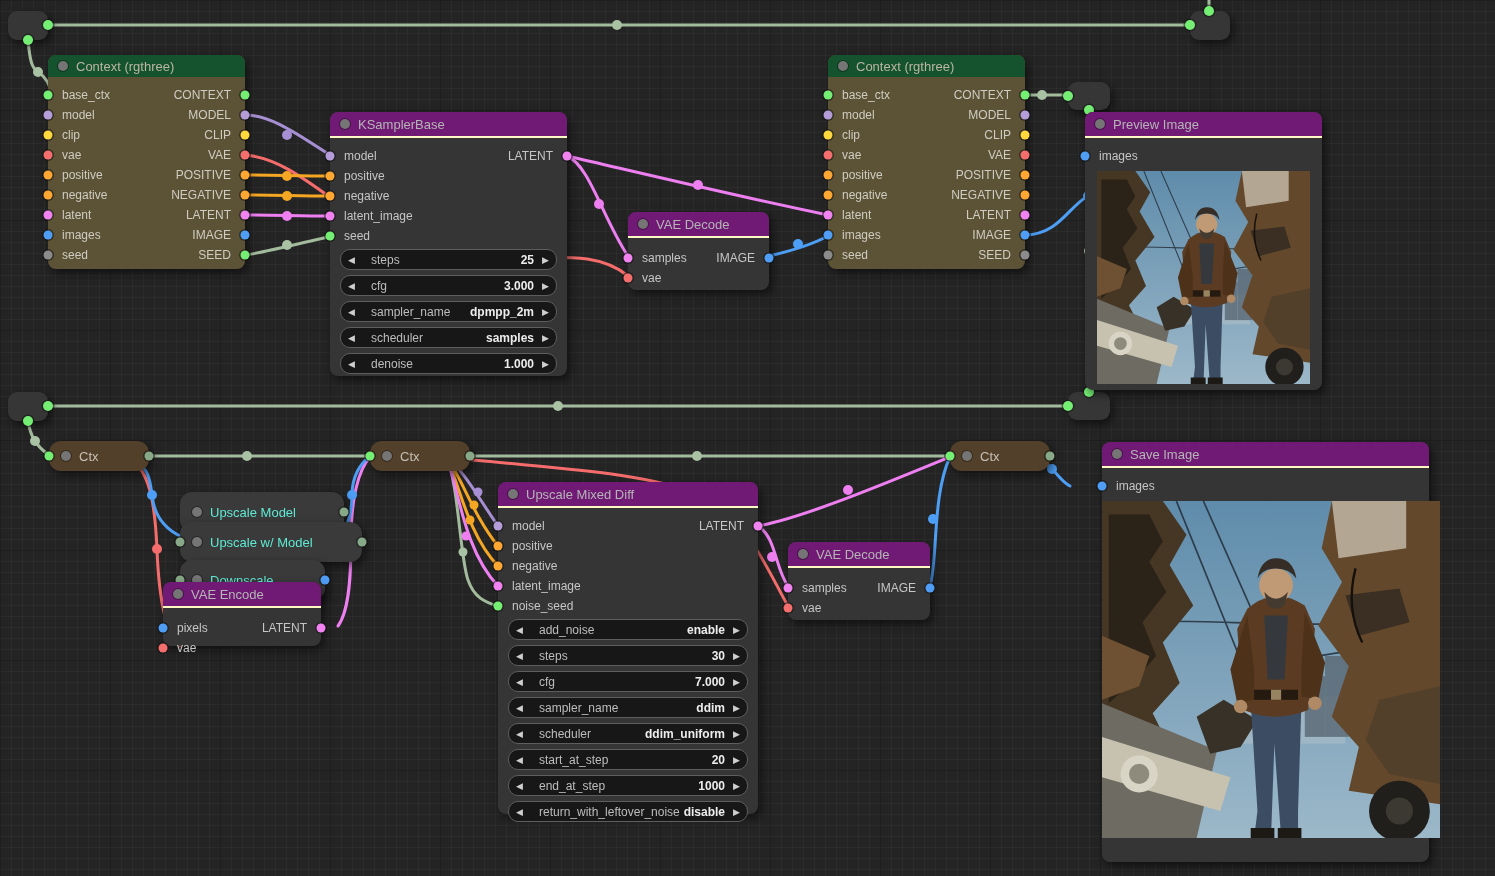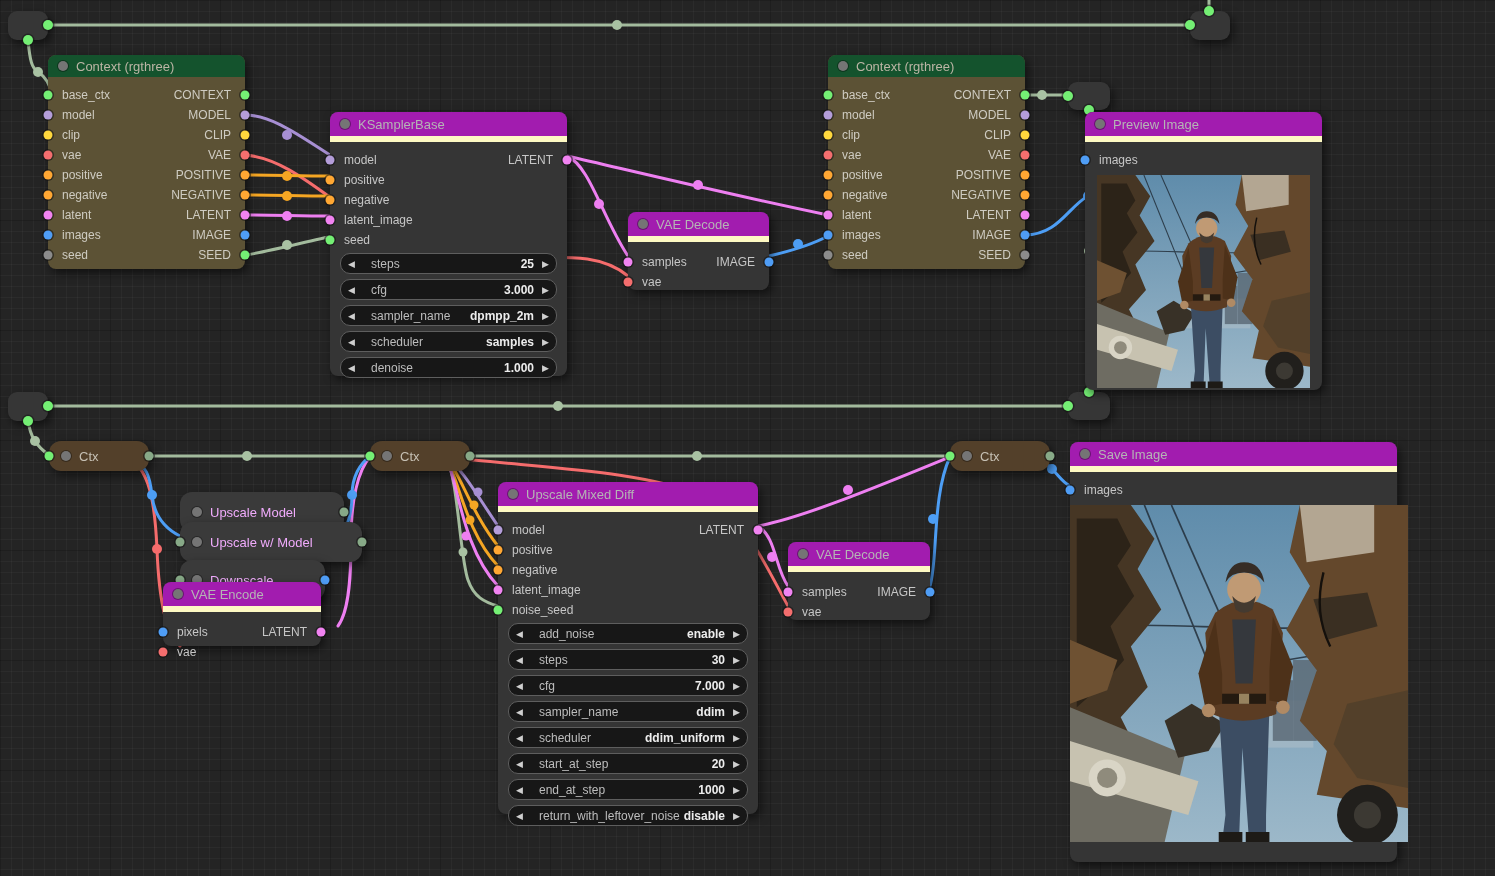--- a/index.html
+++ b/index.html
@@ -13,21 +13,21 @@
       linear-gradient(90deg,rgba(255,255,255,.03) 1px,transparent 1px);
     background-size:110px 110px,110px 110px,11px 11px,11px 11px;
     font-family:"Liberation Sans",sans-serif;
   }
   .wires{position:absolute;left:0;top:0;z-index:1;}
   .wires path{fill:none;stroke-width:3;stroke-linecap:round;}
 
   .node{position:absolute;z-index:2;border-radius:8px;box-shadow:3px 4px 10px rgba(0,0,0,.55);font-size:12px;color:#c8c8c8;}
   .node .header{height:24px;display:flex;align-items:center;gap:8px;padding:0 10px;border-radius:8px 8px 0 0;font-size:13px;}
   .std{background:#353535;}
-  .std .header{background:#a21caf;border-bottom:6px solid #fef9c3;color:#b5b5b5;}
+  .std .header{background:#701a75;border-bottom:2px solid #fef9c3;color:#b5b5b5;}
   .ctxnode{background:#5c5235;}
   .ctxnode .header{height:22px;background:#14532d;color:#bcb5a5;}
   .collapse-dot{width:10px;height:10px;border-radius:50%;background:#757575;flex:none;box-shadow:0 0 0 1px rgba(0,0,0,.35);}
   .rows{padding-top:8px;}
   .row{position:relative;height:20px;display:flex;align-items:center;justify-content:space-between;padding:0 14px;}
   .in-name{color:#cfccc2;}
   .std .in-name,.std .out-name{color:#c6c6c6;}
   .out-name{margin-left:auto;color:#cfccc2;}
   .dot{position:absolute;width:9px;height:9px;border-radius:50%;top:50%;box-shadow:0 0 0 1.5px rgba(18,18,18,.55);}
   .dot.in{left:0;transform:translate(-50%,-50%);}
@@ -40,21 +40,21 @@
   .gray{background:#8b8b8b;}
 
   .widget{position:relative;height:19px;margin:5px 10px 0;border:1px solid #5e5e5e;border-radius:10px;background:#171717;}
   .widget.first{margin-top:3px;}
   .arrow{position:absolute;top:0;bottom:0;display:flex;align-items:center;color:#cfcfcf;font-size:9px;cursor:pointer;}
   .arrow.left{left:7px;} .arrow.right{right:7px;}
   .wlabel{position:absolute;left:30px;top:50%;transform:translateY(-50%);color:#bdbdbd;white-space:nowrap;font-size:12px;}
   .wvalue{position:absolute;right:22px;top:50%;transform:translateY(-50%);color:#ededed;font-weight:700;white-space:nowrap;font-size:12px;}
   .textwidget .wlabel{left:16px;} .textwidget .wvalue{right:16px;}
 
-  .mini{position:absolute;z-index:2;height:40px;border-radius:12px;background:#3a3a3a;display:flex;align-items:center;gap:8px;padding:0 12px;color:#f0abfc;font-size:13px;box-shadow:3px 4px 10px rgba(0,0,0,.55);}
+  .mini{position:absolute;z-index:2;height:40px;border-radius:12px;background:#3a3a3a;display:flex;align-items:center;gap:8px;padding:0 12px;color:#5eead4;font-size:13px;box-shadow:3px 4px 10px rgba(0,0,0,.55);}
   .ctxmini{background:#53402a;height:30px;border-radius:12px;color:#c6c0b4;}
   .reroute{position:absolute;z-index:2;width:40px;height:29px;border-radius:9px;background:#363636;box-shadow:3px 4px 10px rgba(0,0,0,.55);}
   .rr-dot{position:absolute;width:10px;height:10px;border-radius:50%;box-shadow:0 0 0 1.5px rgba(18,18,18,.5);}
 
   .img-frame{margin:5px auto 0;overflow:hidden;background:#111;}
   .img-frame svg{display:block;width:100%;height:100%;}
 </style>
 </head>
 <body>
 
@@ -585,21 +585,21 @@
           <span class="out-name">IMAGE</span>
           <span class="dot out blue"></span>
         </div>
       <div class="row">
           <span class="dot in red"></span>
           <span class="in-name">vae</span>
         </div>
     </div>
   </div>
 
-  <div class="node std" style="left:1070px;top:442px;width:327px;height:420px;">
+  <div class="node std" style="left:1102px;top:442px;width:327px;height:420px;">
     <div class="header">
       <span class="collapse-dot"></span>
       <span>Save Image</span>
     </div>
     <div class="rows">
       <div class="row">
           <span class="dot in blue"></span>
           <span class="in-name">images</span>
         </div>
     </div>

